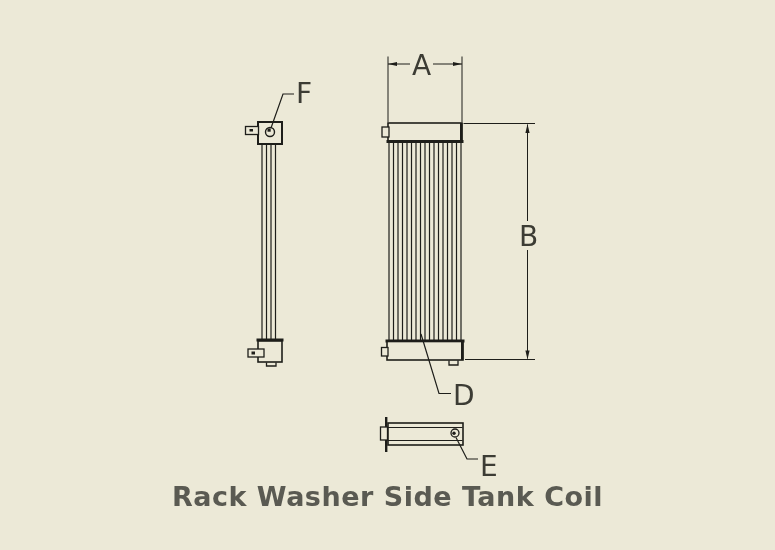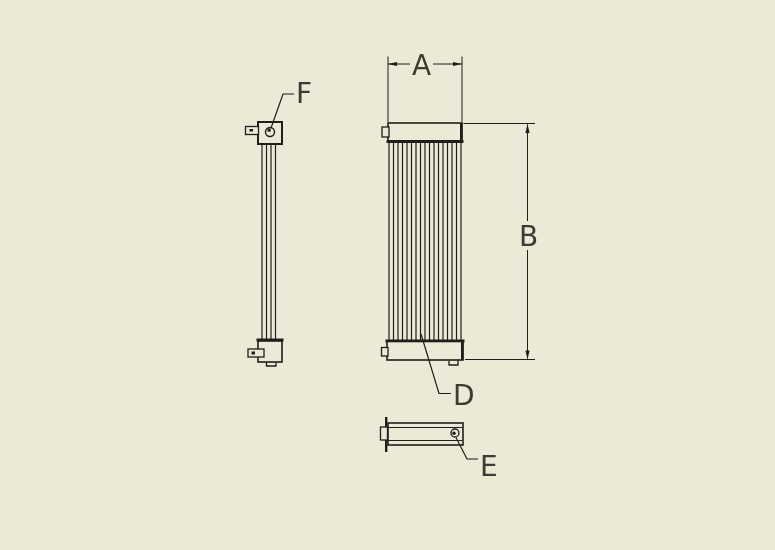--- a/index.html
+++ b/index.html
@@ -146,14 +146,15 @@
       <polyline class="ln" points="478,459 467,459 456,437.5" stroke-width="1.2"></polyline>
     </g>
   </svg>
 
   <span class="dim-label" style="left:412px;top:52px;">A</span>
   <span class="dim-label" style="left:519px;top:223px;">B</span>
   <span class="dim-label" style="left:453px;top:382px;">D</span>
   <span class="dim-label" style="left:480px;top:453px;">E</span>
   <span class="dim-label" style="left:296px;top:80px;">F</span>
 
+  <div class="title">Rack Washer Side Tank Coil</div>
 
 </div>
 
 </body></html>

